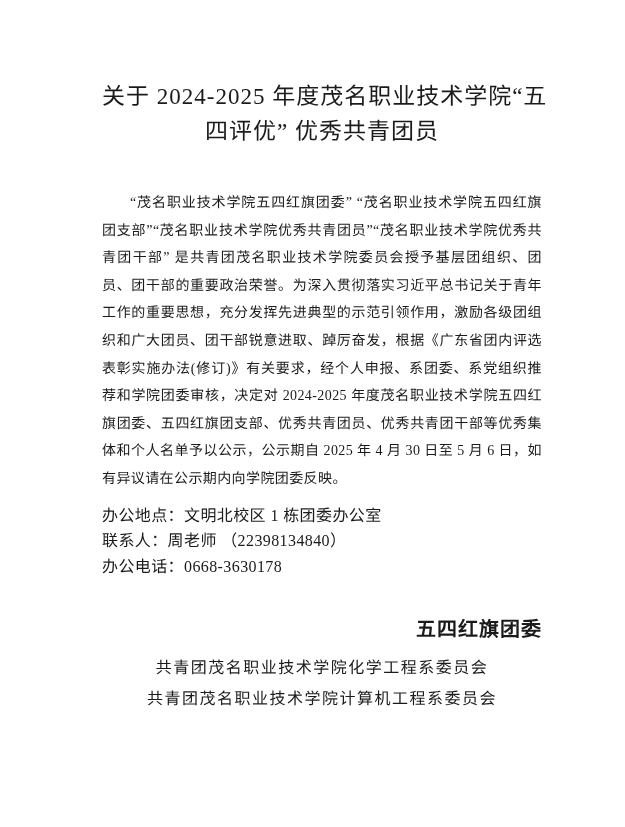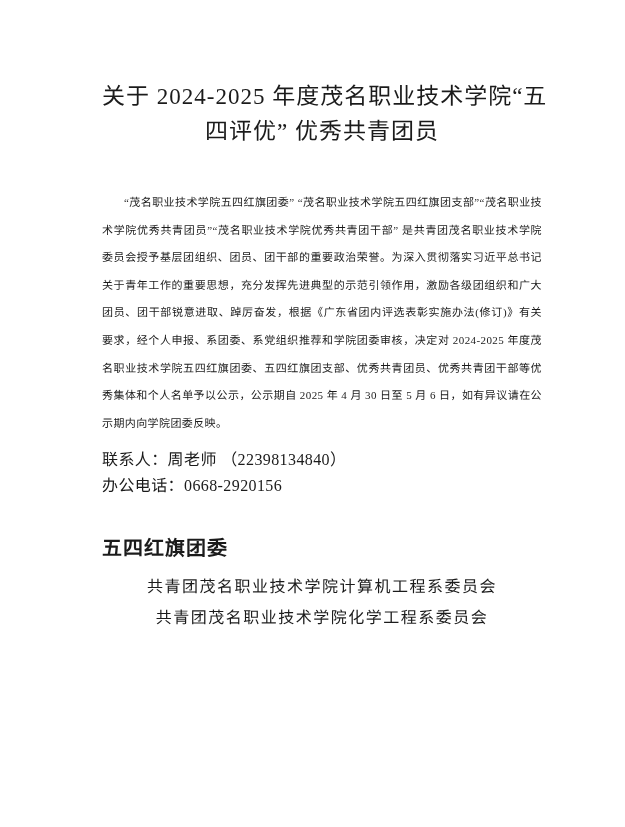--- a/index.html
+++ b/index.html
@@ -26,38 +26,38 @@
     font-weight: 400;
     line-height: 35px;
     letter-spacing: 1px;
   }
   .doc-title .title-line {
     display: block;
     white-space: nowrap;
   }
   .doc-body {
     margin: 40px 0 0 0;
-    font-size: 11px;
+    font-size: 14px;
     line-height: 27.6px;
     text-align: justify;
     text-indent: 2em;
     letter-spacing: 0.4px;
   }
   .contact-block {
     margin-top: 10px;
     font-size: 16px;
     line-height: 25.5px;
     letter-spacing: 0.4px;
   }
   .contact-line {
     display: block;
   }
   .award-heading {
     margin: 38px 0 0 0;
-    text-align: left;
+    text-align: right;
     font-family: "Liberation Sans", "DejaVu Sans", sans-serif;
     font-weight: 700;
     font-size: 20px;
     line-height: 24px;
     letter-spacing: 1px;
   }
   .award-recipients {
     margin-top: 11px;
     text-align: center;
     font-size: 16px;
@@ -74,24 +74,25 @@
 <div class="page">
 
   <h1 class="doc-title">
     <span class="title-line">关于 2024-2025 年度茂名职业技术学院“五</span>
     <span class="title-line">四评优” 优秀共青团员</span>
   </h1>
 
   <p class="doc-body">“茂名职业技术学院五四红旗团委” “茂名职业技术学院五四红旗团支部”“茂名职业技术学院优秀共青团员”“茂名职业技术学院优秀共青团干部” 是共青团茂名职业技术学院委员会授予基层团组织、团员、团干部的重要政治荣誉。为深入贯彻落实习近平总书记关于青年工作的重要思想，充分发挥先进典型的示范引领作用，激励各级团组织和广大团员、团干部锐意进取、踔厉奋发，根据《广东省团内评选表彰实施办法(修订)》有关要求，经个人申报、系团委、系党组织推荐和学院团委审核，决定对 2024-2025 年度茂名职业技术学院五四红旗团委、五四红旗团支部、优秀共青团员、优秀共青团干部等优秀集体和个人名单予以公示，公示期自 2025 年 4 月 30 日至 5 月 6 日，如有异议请在公示期内向学院团委反映。</p>
 
   <div class="contact-block">
+    <span class="contact-line">办公地点：文明北校区 1 栋团委办公室</span>
     <span class="contact-line">联系人：周老师 （22398134840）</span>
-    <span class="contact-line">办公电话：0668-2920156</span>
+    <span class="contact-line">办公电话：0668-3630178</span>
   </div>
 
   <h2 class="award-heading">五四红旗团委</h2>
 
   <div class="award-recipients">
+    <span class="recipient-line">共青团茂名职业技术学院化学工程系委员会</span>
     <span class="recipient-line">共青团茂名职业技术学院计算机工程系委员会</span>
-    <span class="recipient-line">共青团茂名职业技术学院化学工程系委员会</span>
   </div>
 
 </div>
 
 </body></html>

